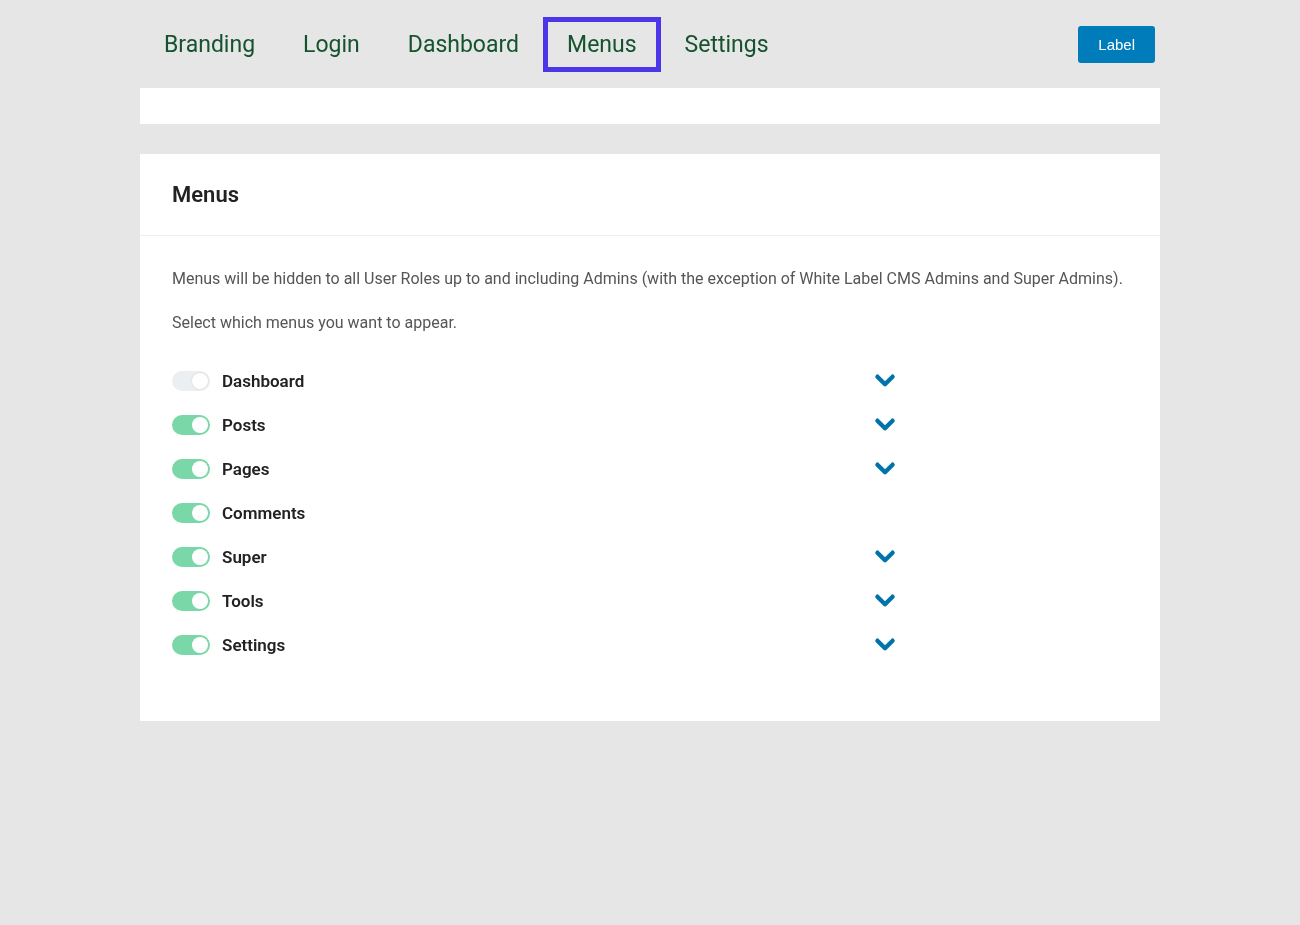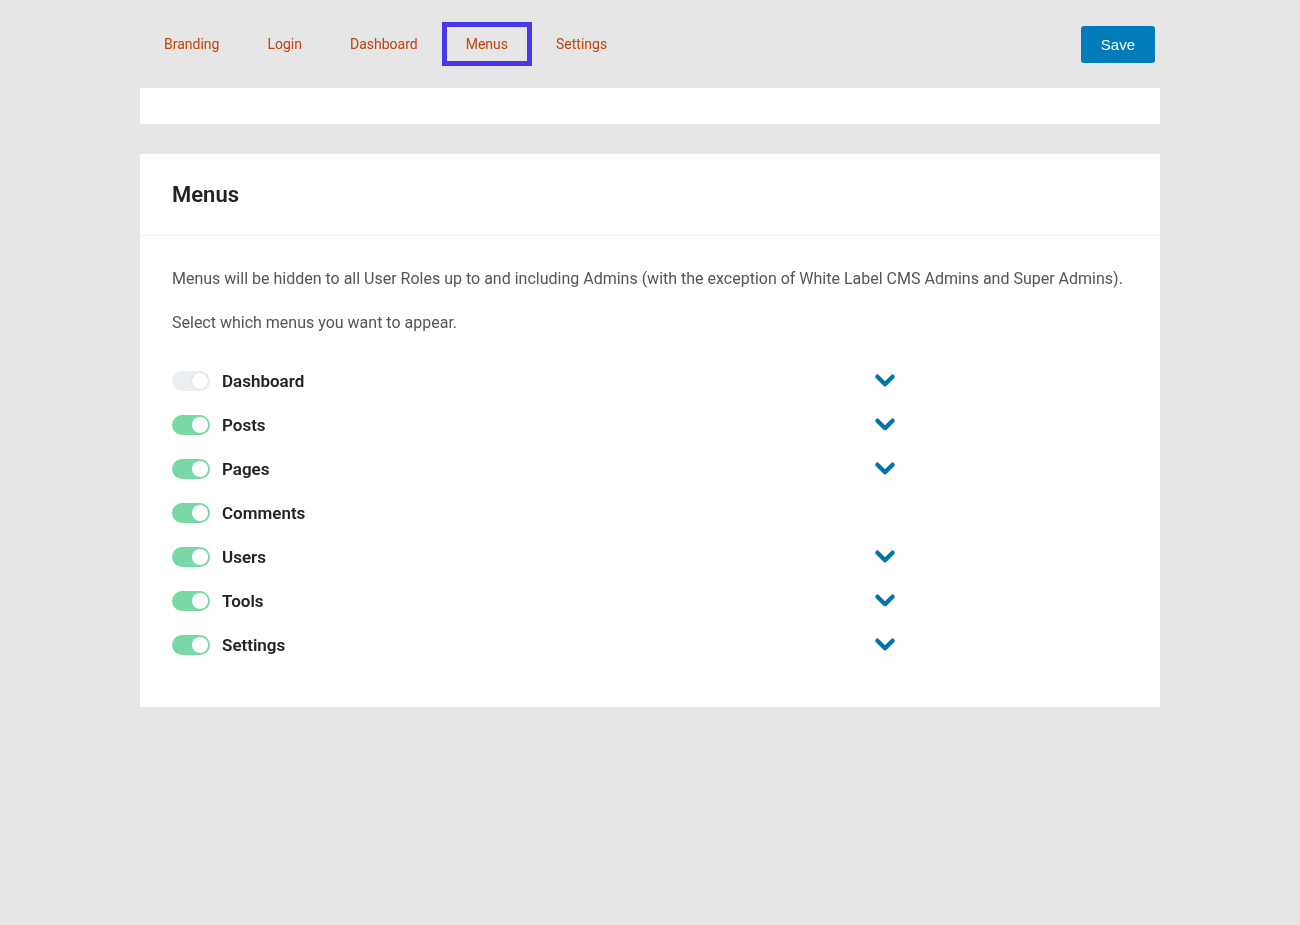--- a/index.html
+++ b/index.html
@@ -16,22 +16,22 @@
       background: #e6e6e6;
       display: flex;
       align-items: center;
       justify-content: space-between;
       padding: 0 145px 0 140px;
       height: 88px;
     }
     .tabs { display: flex; gap: 0; }
     .tab {
       padding: 14px 24px;
-      font-size: 14px;
-      color: #c2410c;
+      font-size: 23px;
+      color: #14532d;
       cursor: pointer;
       user-select: none;
     }
     .tab.hl {
       border: 5px solid #4c36ea;
       padding: 9px 19px;
     }
     .save-btn {
       background: #007cba;
       color: #fff;
@@ -50,21 +50,21 @@
       background: #fff;
       margin: 30px 140px 0 140px;
     }
     .panel-title {
       font-size: 22px;
       font-weight: 600;
       color: #222;
       padding: 28px 32px 28px 32px;
       border-bottom: 1px solid #eee;
     }
-    .panel-body { padding: 30px 32px 40px 32px; }
+    .panel-body { padding: 30px 32px 54px 32px; }
     .desc {
       font-size: 16px;
       color: #555;
       line-height: 1.6;
       margin-bottom: 18px;
     }
     .rowlist { margin-top: 24px; }
     .row {
       display: flex;
       align-items: center;
@@ -111,21 +111,21 @@
 
 <div class="container">
   <div class="topbar">
     <div class="tabs">
         <div class="tab">Branding</div>
         <div class="tab">Login</div>
         <div class="tab">Dashboard</div>
         <div class="tab hl">Menus</div>
         <div class="tab">Settings</div>
       </div>
-    <button class="save-btn">Save</button>
+    <button class="save-btn">Label</button>
   </div>
   <div class="blanktop"></div>
   <div class="panel">
     <div class="panel-title">Menus</div>
     <div class="panel-body">
       <p class="desc">Menus will be hidden to all User Roles up to and including Admins (with the exception of White Label CMS Admins and Super Admins).</p>
       <p class="desc">Select which menus you want to appear.</p>
       <div class="rowlist">
           <div class="row">
             <div class="toggle off-light">
@@ -163,21 +163,21 @@
           <div class="row">
             <div class="toggle on">
               <div class="knob"></div>
             </div>
             <span class="row-label">Comments</span>
           </div>
           <div class="row">
             <div class="toggle on">
               <div class="knob"></div>
             </div>
-            <span class="row-label">Users</span>
+            <span class="row-label">Super</span>
             <span class="chev">
               <svg width="26" height="26" viewBox="0 0 24 24" fill="none">
                 <path d="M5 8l7 7 7-7" stroke="#0073aa" stroke-width="4" stroke-linecap="round" stroke-linejoin="round"></path>
               </svg>
             </span>
           </div>
           <div class="row">
             <div class="toggle on">
               <div class="knob"></div>
             </div>

